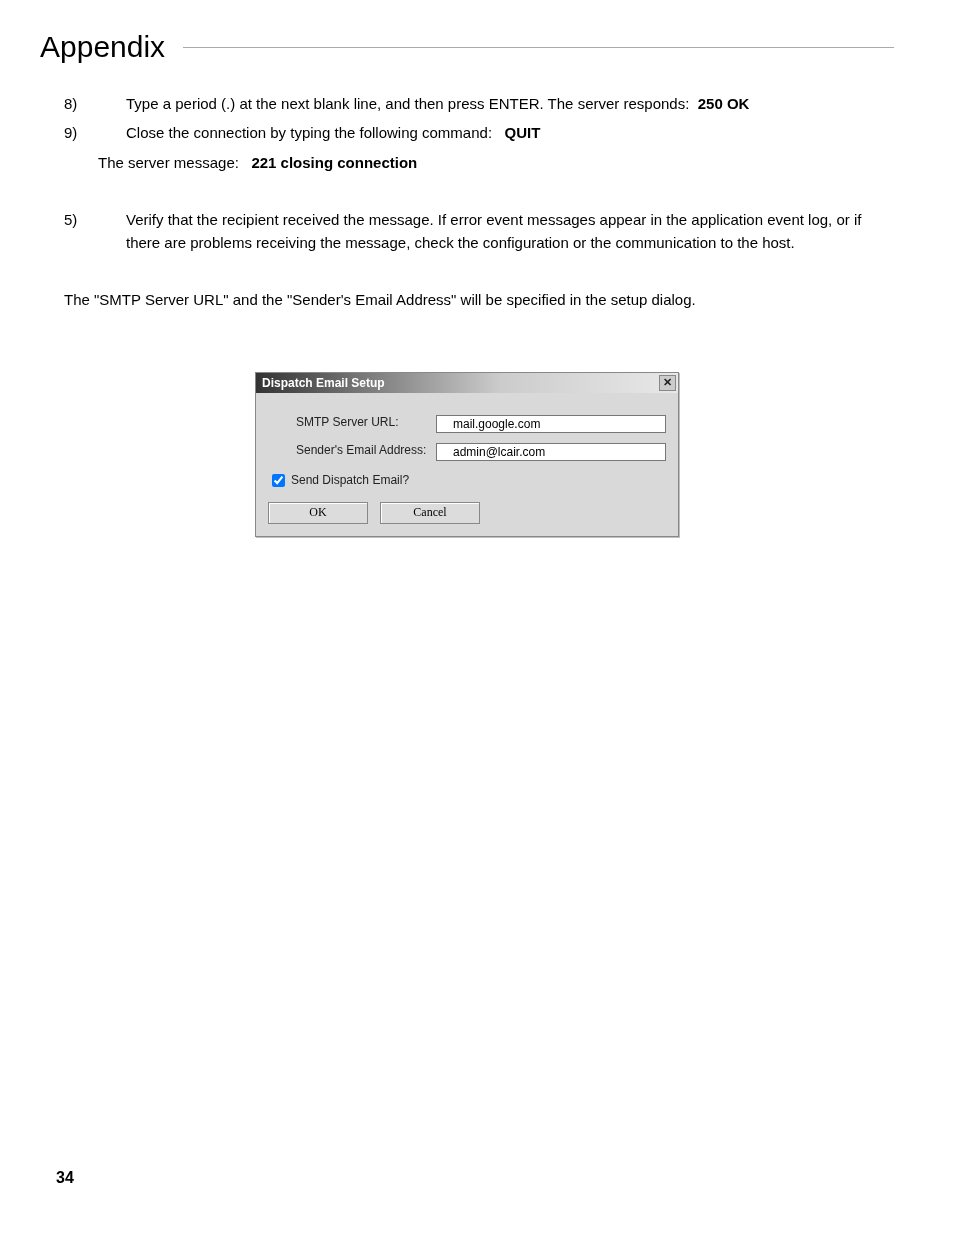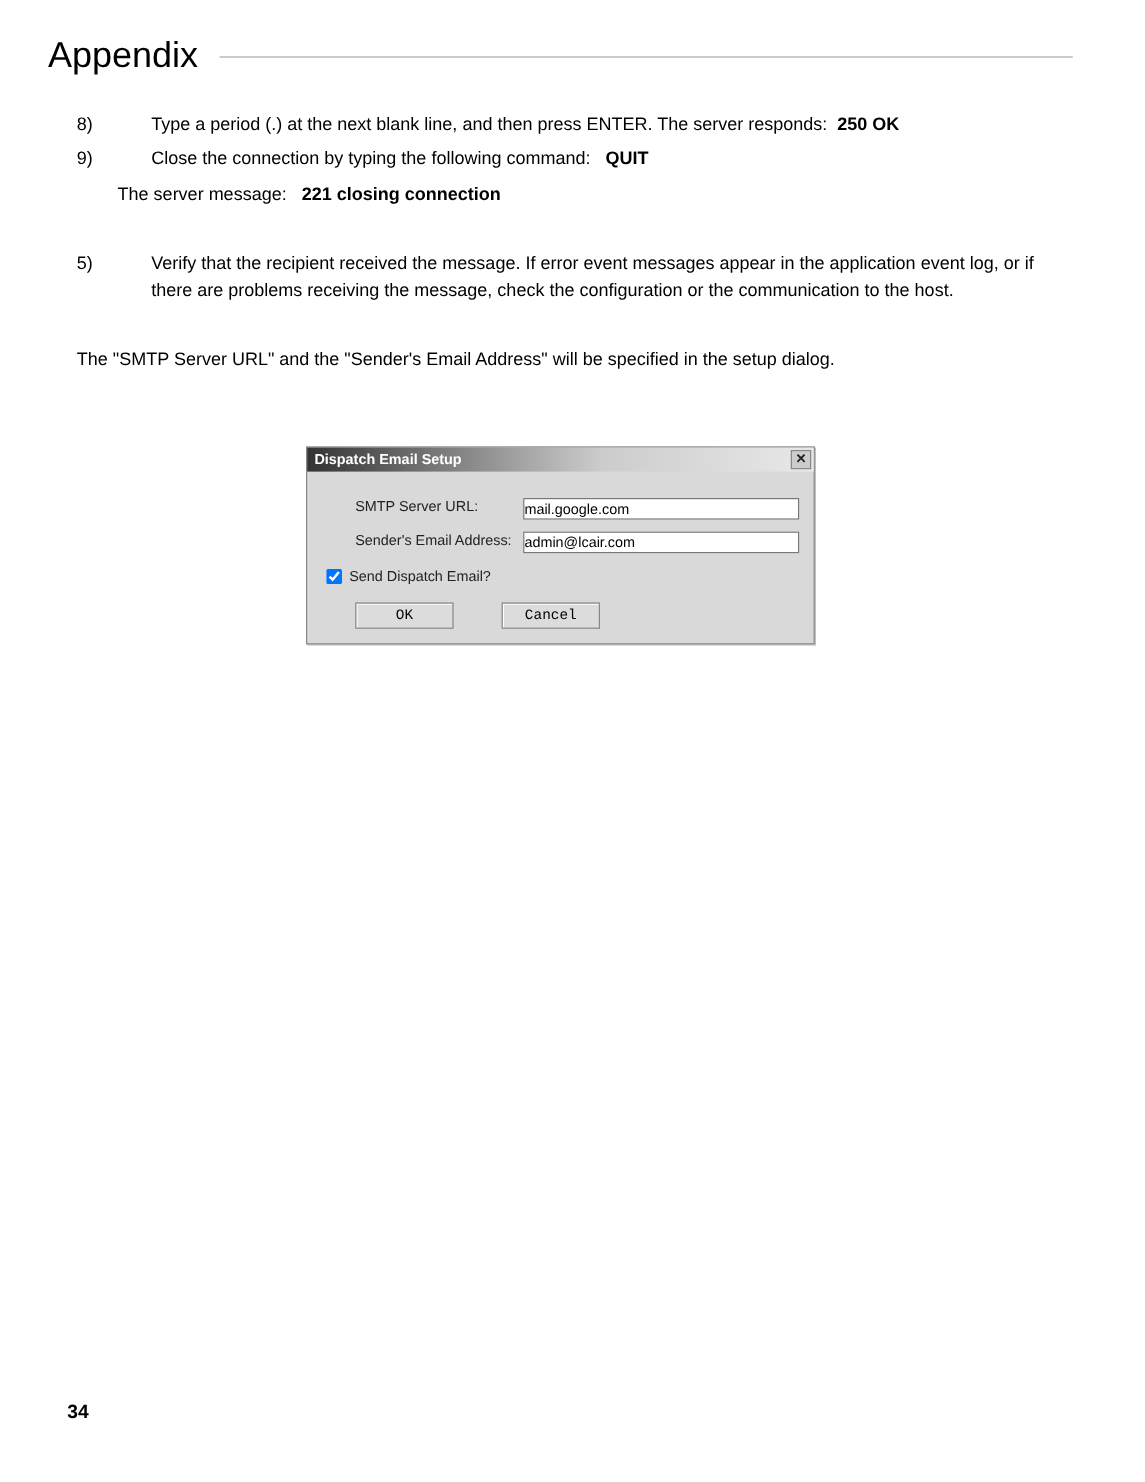--- a/index.html
+++ b/index.html
@@ -121,49 +121,48 @@
   }
   .field-label {
     width: 140px;
     font-size: 12px;
   }
   .field-input {
     flex: 1;
     height: 18px;
     border: 1px solid #777;
     background: #fff;
-    padding: 0 0;
+    padding: 0 16px;
     font-size: 12px;
     font-family: Tahoma, Arial, sans-serif;
   }
   .check-row {
     display: flex;
     align-items: center;
     margin: 6px 0 12px 0;
     font-size: 12px;
   }
   .check-row input {
     margin-right: 6px;
     width: 13px;
     height: 13px;
   }
   .btn-row {
     display: flex;
     gap: 12px;
   }
   .dlg-btn {
-    width: 82px;
+    width: 100px;
     height: 22px;
     background: #dcdcdc;
     border: 1px solid #888;
     font-size: 12px;
-    font-family: Liberation Mono, monospace;
+    font-family: Liberation Serif, serif;
     cursor: pointer;
     box-shadow: inset 1px 1px 0 #fff;
-    margin-left: 28px;
   }
   .page-num {
     position: absolute;
     left: 40px;
     bottom: 48px;
     font-size: 16px;
     font-weight: 700;
     margin-left: 16px;
   }
 </style>

